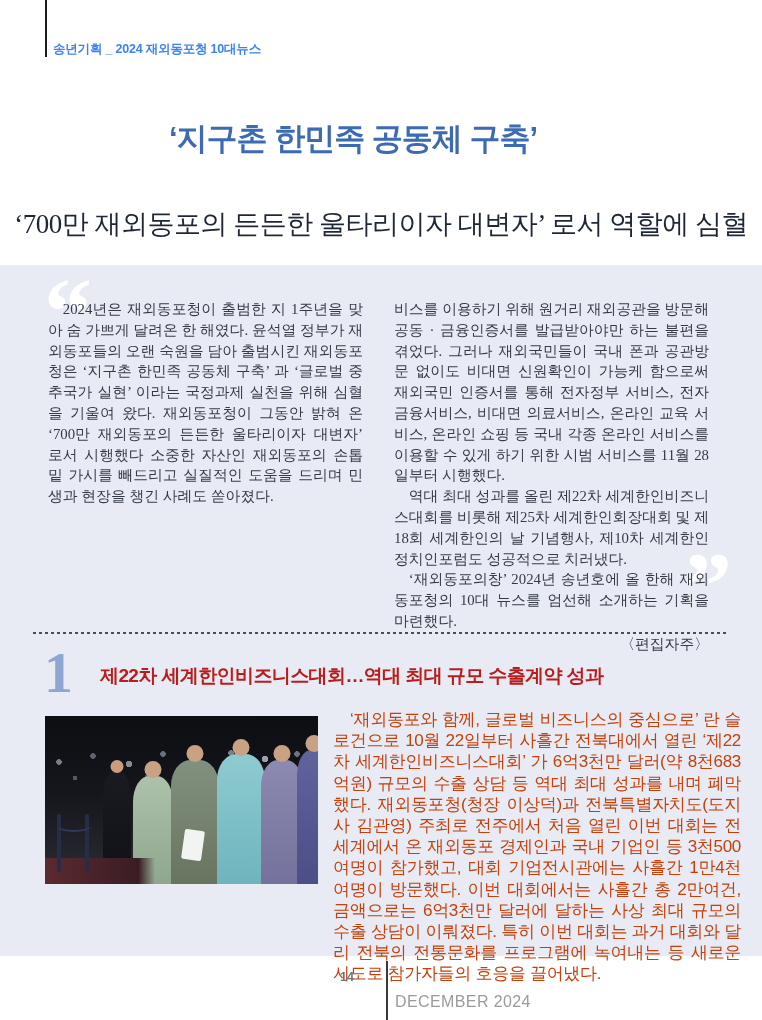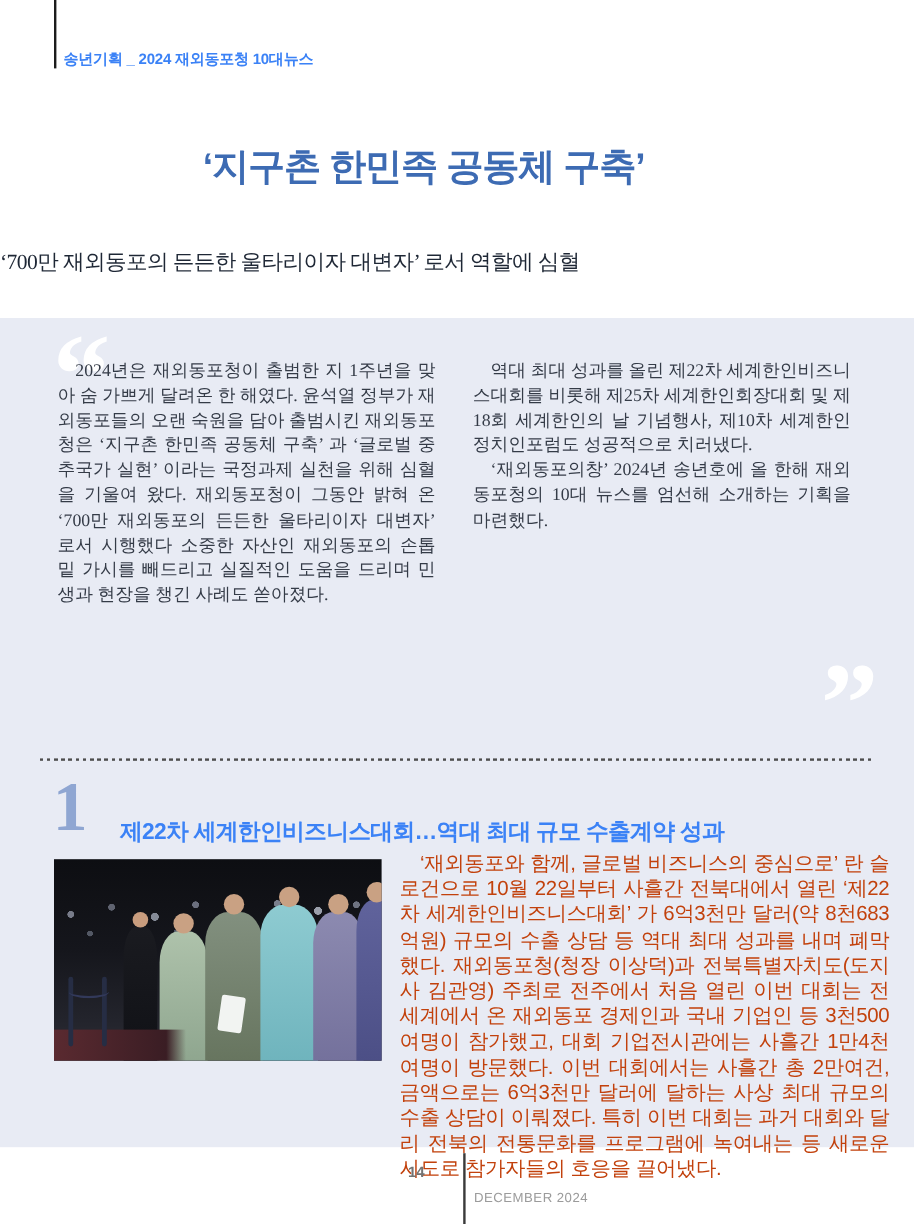--- a/index.html
+++ b/index.html
@@ -8,22 +8,22 @@
     background:#ffffff;
     font-family:"Liberation Sans","DejaVu Sans",sans-serif;
     -webkit-font-smoothing:antialiased;
   }
   
   .kicker-rule{position:absolute;left:45px;top:0;width:2px;height:57px;background:#1c1c1c;}
   .kicker{position:absolute;left:53px;top:41px;font-size:12.5px;font-weight:700;color:#3b82f6;letter-spacing:-0.2px;}
   
   .headline{position:absolute;left:0;top:118px;width:706px;text-align:center;color:#3d6bb3;}
   .headline .hl{font-size:31px;font-weight:800;line-height:41px;letter-spacing:-1px;}
-  .subtitle{position:absolute;left:0;top:206px;width:748px;text-align:left;
-    font-family:"Liberation Serif","DejaVu Serif",serif;font-size:18px;color:#1e2735;letter-spacing:-0.5px;}
+  .subtitle{position:absolute;left:0;top:206px;width:748px;text-align:right;
+    font-family:"Liberation Serif","DejaVu Serif",serif;font-size:27px;color:#1e2735;letter-spacing:-0.5px;}
   
   .band{position:absolute;left:0;top:265px;width:762px;height:691px;background:#e8ebf4;}
   .q-open,.q-close{position:absolute;color:#ffffff;
     font-family:"Liberation Serif","DejaVu Serif",serif;font-weight:700;
     font-size:96px;line-height:60px;letter-spacing:-4px;}
   .q-open{left:44px;top:282px;}
   .q-close{left:684px;top:556px;}
   .qcol{position:absolute;top:299px;width:315px;
     font-family:"Liberation Serif","DejaVu Serif",serif;
     font-size:14.8px;line-height:20.8px;color:#343b47;text-align:justify;}
@@ -32,22 +32,22 @@
   .qcol p{margin:0;text-indent:1em;}
   .qcol p.noindent{text-indent:0;}
   .qcol p.byline{text-align:right;text-indent:0;margin-top:2px;}
   
   .dashes{position:absolute;left:33px;top:632px;width:696px;height:2px;
     background:repeating-linear-gradient(90deg,#4d4d4d 0 3px,transparent 3px 6px);}
   
   .sec-num{position:absolute;left:44px;top:644px;
     font-family:"Liberation Serif","DejaVu Serif",serif;
     font-size:58px;line-height:58px;font-weight:700;color:#8fa6d2;}
-  .sec-title{position:absolute;left:100px;top:680px;width:620px;
-    font-size:19px;font-weight:800;color:#3b82f6;letter-spacing:-0.6px;}
+  .sec-title{position:absolute;left:100px;top:663px;width:620px;
+    font-size:19px;font-weight:800;color:#b91c1c;letter-spacing:-0.6px;}
   .sec-body{position:absolute;left:333px;top:709px;width:408px;
     font-size:17px;line-height:21.2px;color:#c2410c;text-align:justify;letter-spacing:-0.3px;}
   .sec-body p{margin:0;text-indent:1em;}
   
   .photo{position:absolute;left:45px;top:716px;width:273px;height:168px;overflow:hidden;
     background:linear-gradient(180deg,#0d0e12 0%,#15161c 45%,#23242c 80%,#2d2e36 100%);}
   .ph-crowd{position:absolute;left:0;top:28px;width:273px;height:70px;opacity:.85;
     background:
       radial-gradient(6px 6px at 14px 18px,#8a8f9e 45%,transparent 50%),
       radial-gradient(6px 6px at 48px 12px,#6d7280 45%,transparent 50%),
@@ -79,21 +79,21 @@
   .floor{position:absolute;left:0;bottom:0;width:110px;height:26px;
     background:linear-gradient(90deg,#5a2a30,#3a1d24 85%,transparent);}
   .post{position:absolute;bottom:12px;width:4px;height:58px;background:#262d44;border-radius:2px;}
   .post.p1{left:12px;} .post.p2{left:40px;}
   .rope{position:absolute;left:12px;bottom:52px;width:34px;height:10px;
     border-bottom:2px solid #32395a;border-radius:0 0 50% 50%;}
   
   .pagenum{position:absolute;left:340px;top:970px;width:38px;text-align:left;
     font-size:12.5px;font-weight:700;color:#737373;}
   .footer-rule{position:absolute;left:386px;top:961px;width:1.5px;height:59px;background:#3a3a3a;}
-  .issue{position:absolute;left:395px;top:993px;font-size:11px;color:#9b9b9b;letter-spacing:0.4px;}
+  .issue{position:absolute;left:395px;top:993px;font-size:16px;color:#9b9b9b;letter-spacing:0.4px;}
 </style>
 </head>
 <body>
 
 <div class="kicker-rule"></div>
 <div class="kicker">송년기획 _ 2024 재외동포청 10대뉴스</div>
 
 <div class="headline">
   <div class="hl">‘지구촌 한민족 공동체 구축’</div>
 </div>
@@ -101,22 +101,24 @@
 
 <div class="band"></div>
 
 <div class="q-open">“</div>
 <div class="q-close">”</div>
 
 <div class="qcol left">
   <p>2024년은 재외동포청이 출범한 지 1주년을 맞아 숨 가쁘게 달려온 한 해였다. 윤석열 정부가 재외동포들의 오랜 숙원을 담아 출범시킨 재외동포청은 ‘지구촌 한민족 공동체 구축’ 과 ‘글로벌 중추국가 실현’ 이라는 국정과제 실천을 위해 심혈을 기울여 왔다. 재외동포청이 그동안 밝혀 온 ‘700만 재외동포의 든든한 울타리이자 대변자’ 로서 시행했다 소중한 자산인 재외동포의 손톱 밑 가시를 빼드리고 실질적인 도움을 드리며 민생과 현장을 챙긴 사례도 쏟아졌다.</p>
 </div>
 <div class="qcol right">
+  <p class="noindent">비스를 이용하기 위해 원거리 재외공관을 방문해 공동 · 금융인증서를 발급받아야만 하는 불편을 겪었다. 그러나 재외국민들이 국내 폰과 공관방문 없이도 비대면 신원확인이 가능케 함으로써 재외국민 인증서를 통해 전자정부 서비스, 전자금융서비스, 비대면 의료서비스, 온라인 교육 서비스, 온라인 쇼핑 등 국내 각종 온라인 서비스를 이용할 수 있게 하기 위한 시범 서비스를 11월 28일부터 시행했다.</p>
   <p>역대 최대 성과를 올린 제22차 세계한인비즈니스대회를 비롯해 제25차 세계한인회장대회 및 제18회 세계한인의 날 기념행사, 제10차 세계한인정치인포럼도 성공적으로 치러냈다.</p>
   <p>‘재외동포의창’ 2024년 송년호에 올 한해 재외동포청의 10대 뉴스를 엄선해 소개하는 기획을 마련했다.</p>
+  <p class="byline">〈편집자주〉</p>
 </div>
 
 <div class="dashes"></div>
 
 <div class="sec-num">1</div>
 <div class="sec-title">제22차 세계한인비즈니스대회…역대 최대 규모 수출계약 성과</div>
 
 <div class="photo">
   <div class="ph-crowd"></div>
   <div class="fig f-suit"></div>

